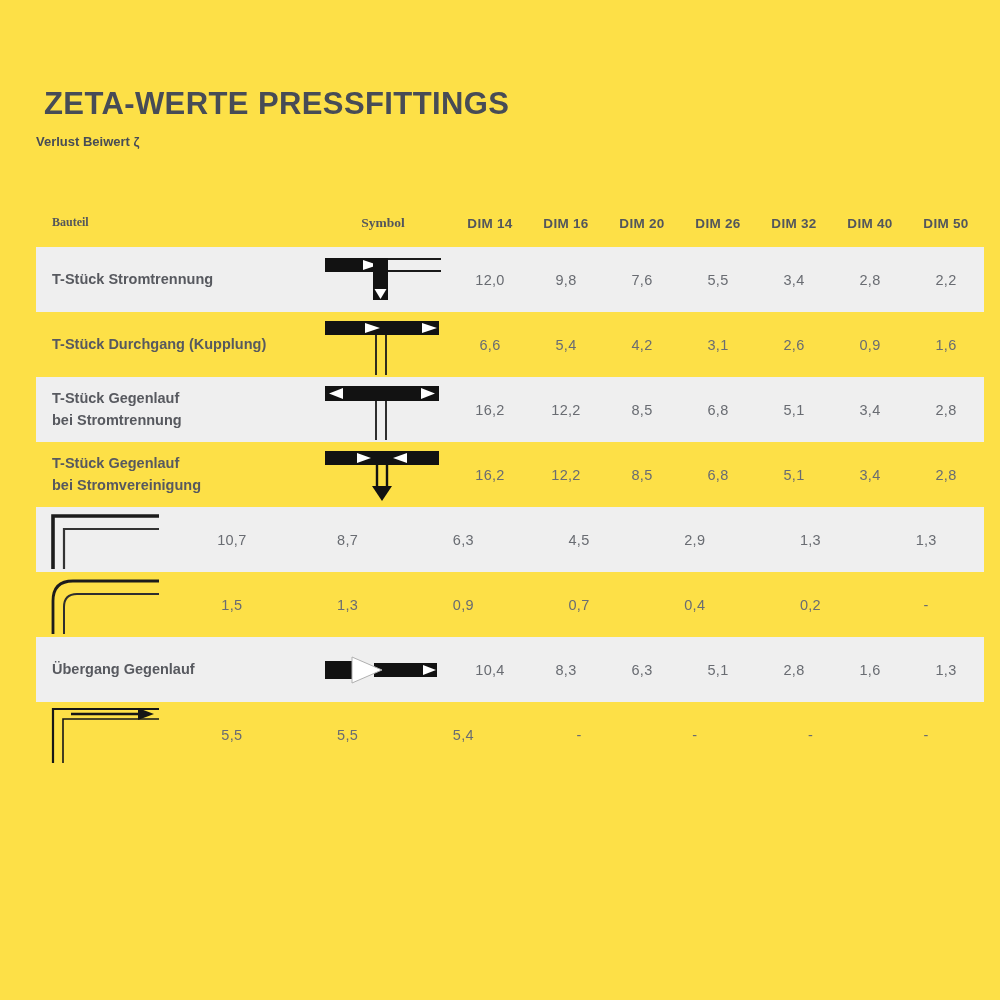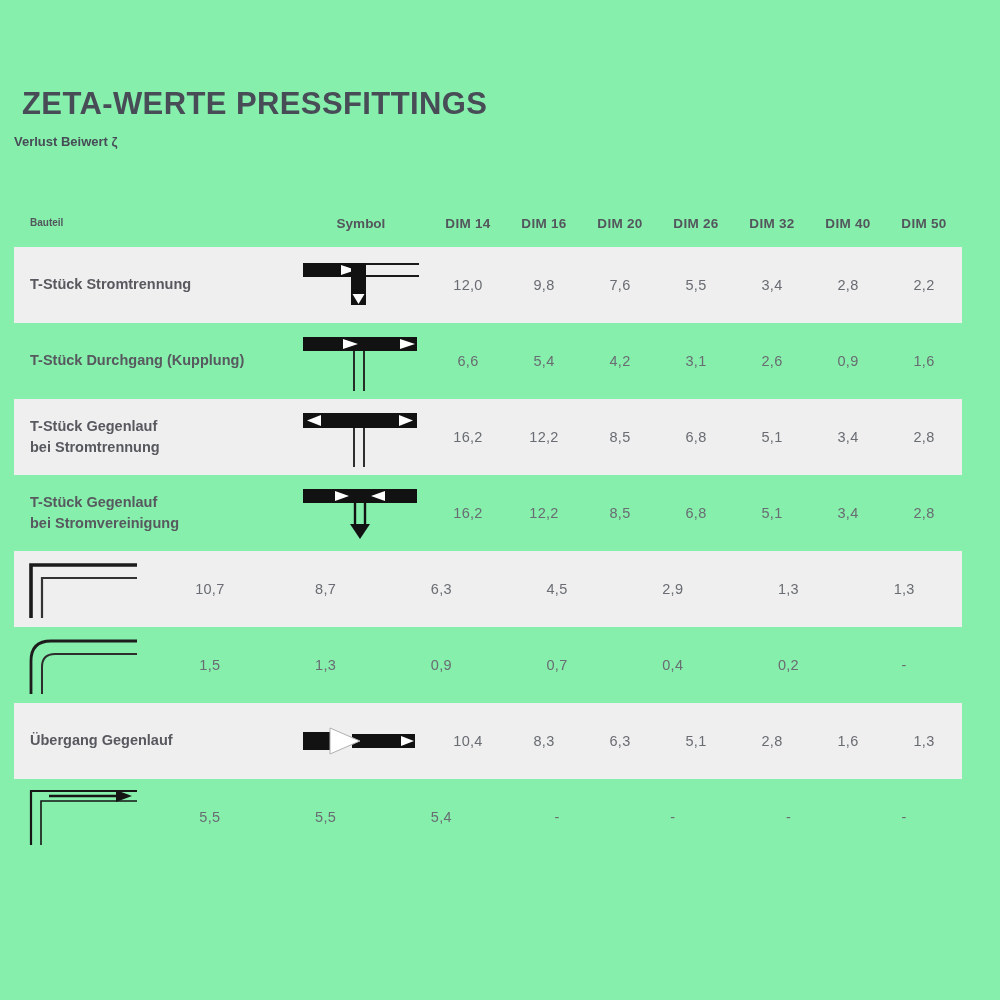--- a/index.html
+++ b/index.html
@@ -1,30 +1,30 @@
 <!DOCTYPE html>
 <html><head>
 <meta charset="utf-8">
 <style>
   html,body{margin:0;padding:0;background:#ffffff;}
   body{width:1000px;height:1000px;overflow:hidden;font-family:"Liberation Sans","DejaVu Sans",sans-serif;}
-  .page{box-sizing:border-box;width:1000px;height:1000px;padding:86px 22px 0 14px;background:#86efac;}
+  .page{box-sizing:border-box;width:1000px;height:1000px;padding:86px 22px 0 36px;background:#fde047;}
   .title{font-size:31px;font-weight:bold;color:#474c56;letter-spacing:.4px;margin:0 0 12px 8px;}
   .subtitle{font-size:13px;font-weight:bold;color:#474c56;margin:0 0 0 0;}
   .ztable{margin-top:50px;width:948px;}
-  .trow{display:flex;align-items:center;height:76px;}
+  .trow{display:flex;align-items:center;height:65px;}
   .trow.head{height:48px;}
   .trow.alt{background:#efefef;}
   .cell{box-sizing:border-box;}
   .cell.label{width:278px;padding-left:16px;font-weight:bold;font-size:14.5px;color:#57595f;line-height:1.45;white-space:pre-line;}
   .cell.symbol{width:138px;display:flex;justify-content:center;align-items:center;}
   .cell.val{flex:1;text-align:center;font-size:14.5px;color:#696c72;letter-spacing:.3px;}
   .head .cell{font-weight:bold;font-size:13.5px;color:#53565c;}
-  .head .cell.label{font-size:10px;}
-  .head .cell.symbol{justify-content:center;}
+  .head .cell.label{font-size:12px;font-family:Liberation Serif, serif;}
+  .head .cell.symbol{justify-content:center;font-family:Liberation Serif, serif;}
   svg{display:block;}
 </style>
 </head>
 <body>
 
 <div class="page">
   <h1 class="title">ZETA-WERTE PRESSFITTINGS</h1>
   <h2 class="subtitle">Verlust Beiwert ζ</h2>
 
   <div class="ztable">

